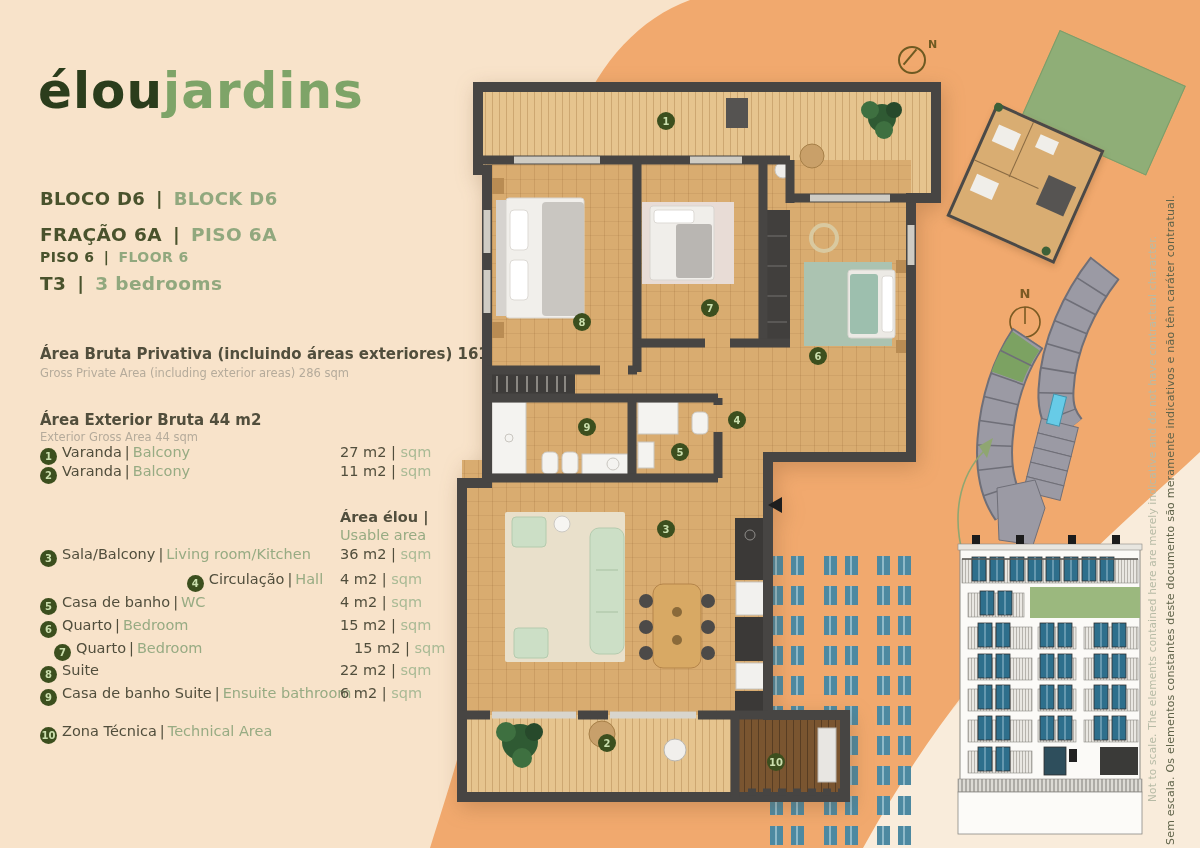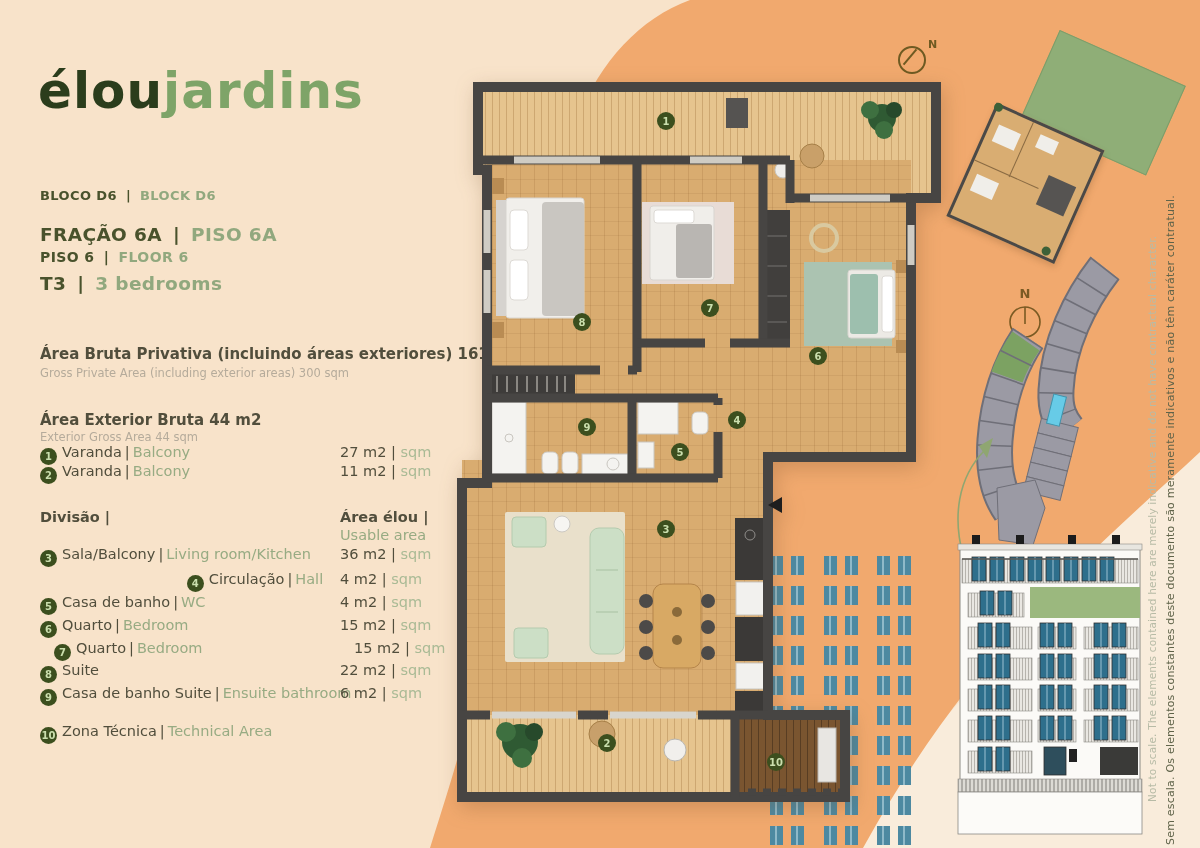--- a/index.html
+++ b/index.html
@@ -3,21 +3,21 @@
 <meta charset="utf-8">
 <style>
   html,body{margin:0;padding:0;}
   body{width:1200px;height:848px;position:relative;overflow:hidden;
        background:#f8e3ca;font-family:"DejaVu Sans","Liberation Sans",sans-serif;}
   .abs{position:absolute;}
   
   .logo{left:38px;top:62px;font-size:50px;font-weight:bold;letter-spacing:1px;}
   .logo .p1{color:#2b3d1c;}
   .logo .p2{color:#7ea468;}
-  .hline{left:40px;font-size:13px;font-weight:bold;letter-spacing:.4px;}
+  .hline{left:40px;font-size:18px;font-weight:bold;letter-spacing:.4px;}
   .hline .dk{color:#49522c;}
   .hline .lt{color:#91a87e;font-weight:bold;}
   .hline .sep{color:#49522c;padding:0 4px;}
   .atitle{left:40px;font-size:15px;font-weight:bold;color:#514e3c;}
   .asub{left:40px;font-size:11.5px;color:#b5ab9b;}
   .row{left:40px;height:20px;font-size:14.5px;white-space:nowrap;}
   .row .dk{color:#514e3c;}
   .row .lt{color:#97ab83;}
   .row .sep{color:#514e3c;padding:0 3px;}
   .val{position:absolute;left:300px;top:0;}
@@ -90,36 +90,35 @@
   <span class="sep">|</span>
   <span class="lt">FLOOR 6</span>
 </div>
 <div class="abs hline" style="top:273px;font-size:18.5px;">
   <span class="dk">T3</span>
   <span class="sep">|</span>
   <span class="lt">3 bedrooms</span>
 </div>
 
 <div class="abs atitle" style="top:345px;">Área Bruta Privativa (incluindo áreas exteriores) 161 m2</div>
-<div class="abs asub" style="top:366px;">Gross Private Area (including exterior areas) 300 sqm</div>
+<div class="abs asub" style="top:366px;">Gross Private Area (including exterior areas) 286 sqm</div>
 
 <div class="abs atitle" style="top:411px;">Área Exterior Bruta 44 m2</div>
 <div class="abs asub" style="top:430px;text-align:right;">Exterior Gross Area 44 sqm</div>
 
 <div class="abs row" style="top:444px;width:430px;">
   <span class="lbadge">1</span><span class="dk">Varanda</span><span class="sep">|</span><span class="lt">Balcony</span>
   <span class="val"><span class="dk">27 m2</span> <span class="dk">|</span> <span class="lt">sqm</span></span>
 </div>
 <div class="abs row" style="top:463px;width:430px;">
   <span class="lbadge">2</span><span class="dk">Varanda</span><span class="sep">|</span><span class="lt">Balcony</span>
   <span class="val"><span class="dk">11 m2</span> <span class="dk">|</span> <span class="lt">sqm</span></span>
 </div>
 
 <div class="abs" style="left:40px;top:509px;width:430px;">
-  <div class="thead">Divisão |</div>
   <div class="thead" style="position:absolute;left:300px;top:0;">Área élou |</div>
   <div class="thead2" style="position:absolute;left:300px;top:18px;">Usable area</div>
 </div>
 
 <div class="abs row" style="top:546px;width:430px;"><span class="lbadge">3</span><span class="dk">Sala/Balcony</span><span class="sep">|</span><span class="lt">Living room/Kitchen</span><span class="val"><span class="dk">36 m2</span> <span class="dk">|</span> <span class="lt">sqm</span></span></div>
 <div class="abs row" style="top:571px;width:430px;text-align:center;"><span class="lbadge">4</span><span class="dk">Circulação</span><span class="sep">|</span><span class="lt">Hall</span><span class="val"><span class="dk">4 m2</span> <span class="dk">|</span> <span class="lt">sqm</span></span></div>
 <div class="abs row" style="top:594px;width:430px;"><span class="lbadge">5</span><span class="dk">Casa de banho</span><span class="sep">|</span><span class="lt">WC</span><span class="val"><span class="dk">4 m2</span> <span class="dk">|</span> <span class="lt">sqm</span></span></div>
 <div class="abs row" style="top:617px;width:430px;"><span class="lbadge">6</span><span class="dk">Quarto</span><span class="sep">|</span><span class="lt">Bedroom</span><span class="val"><span class="dk">15 m2</span> <span class="dk">|</span> <span class="lt">sqm</span></span></div>
 <div class="abs row" style="top:640px;width:430px;margin-left:14px;"><span class="lbadge">7</span><span class="dk">Quarto</span><span class="sep">|</span><span class="lt">Bedroom</span><span class="val"><span class="dk">15 m2</span> <span class="dk">|</span> <span class="lt">sqm</span></span></div>
 <div class="abs row" style="top:662px;width:430px;"><span class="lbadge">8</span><span class="dk">Suite</span><span class="sep"></span><span class="lt"></span><span class="val"><span class="dk">22 m2</span> <span class="dk">|</span> <span class="lt">sqm</span></span></div>

